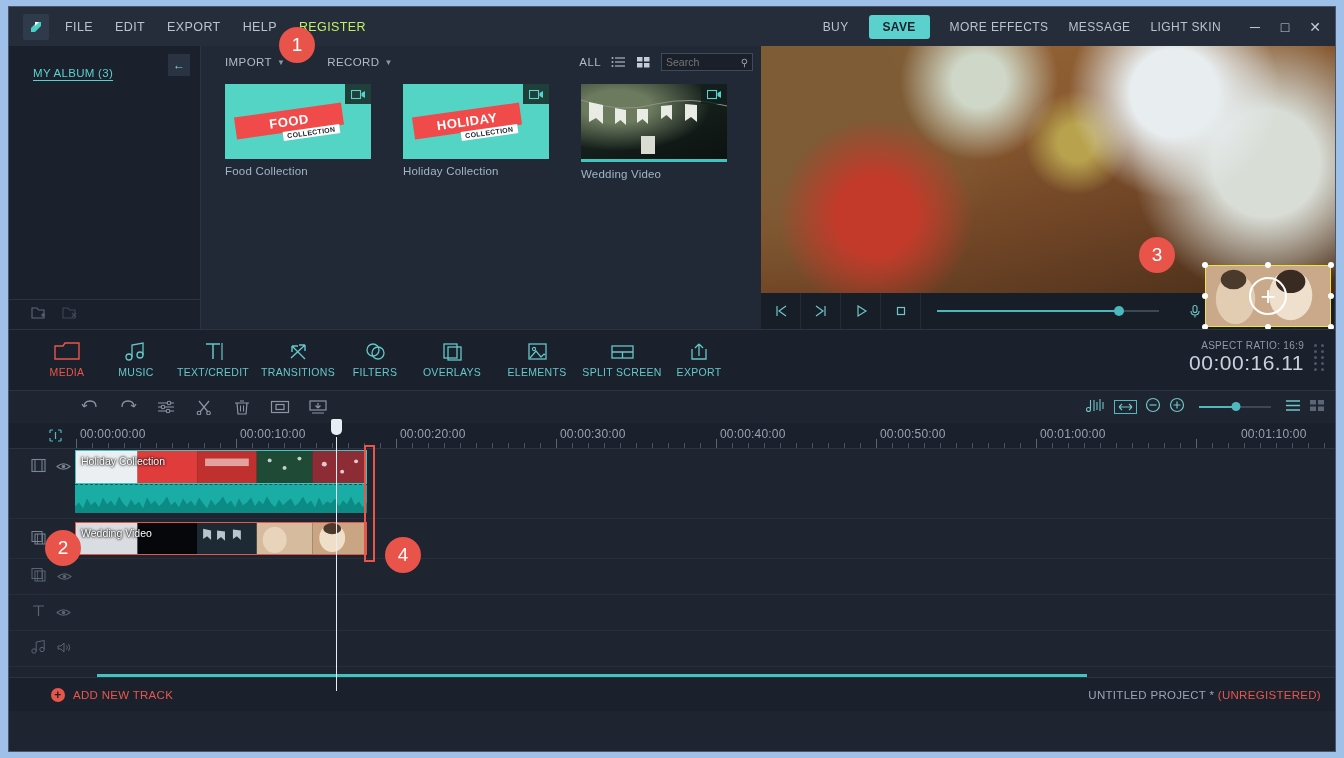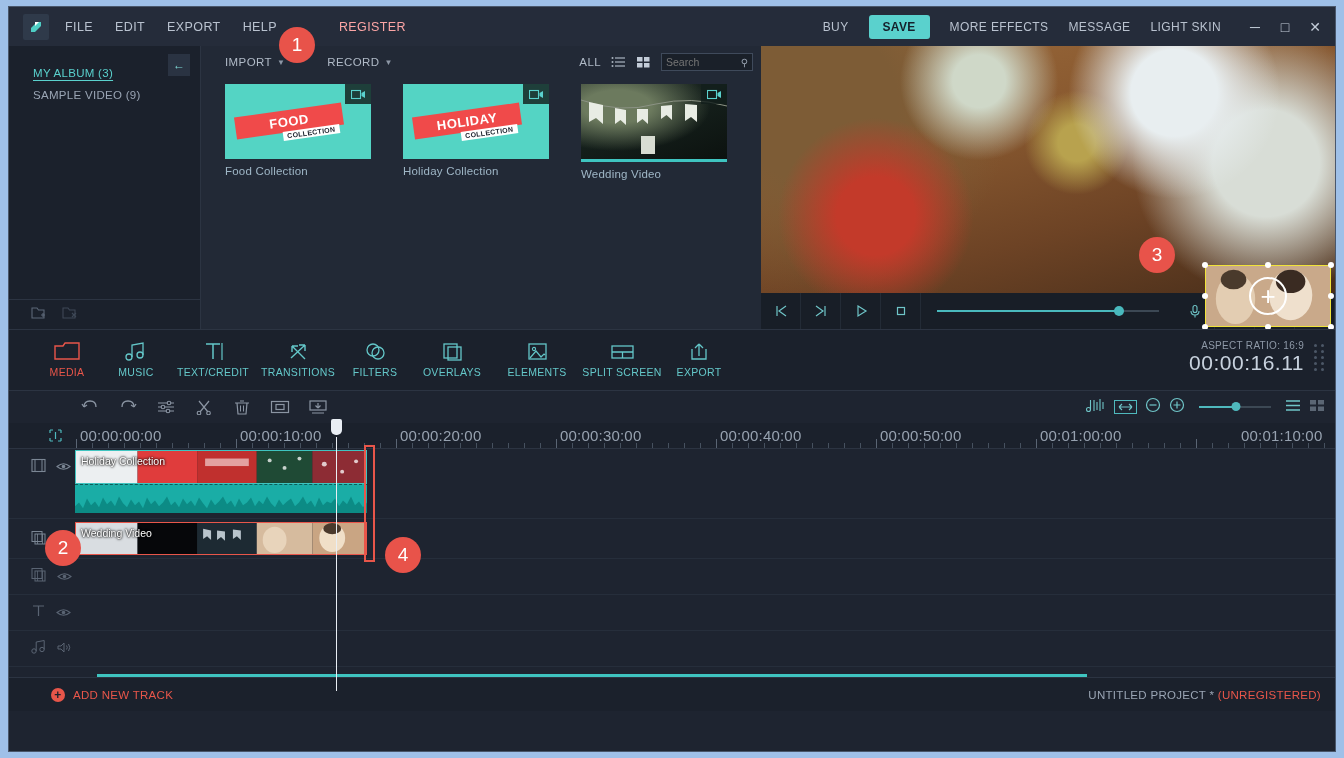--- a/index.html
+++ b/index.html
@@ -26,21 +26,21 @@
   .logo {
     width: 26px; height: 26px; margin-left: 14px; margin-right: 16px;
     background: #2f3a4a; border-radius: 2px;
     display: flex; align-items: center; justify-content: center;
   }
   .menu-items { display: flex; align-items: center; gap: 22px; }
   .menu-item {
     color: #b9c2cf; font-size: 12.5px; letter-spacing: .4px;
     cursor: default;
   }
-  .menu-item.register { color: #fca5a5; margin-left: 40px; }
+  .menu-item.register { color: #bef264; }
   .title-right {
     position: absolute; right: 0; top: 0; height: 39px;
     display: flex; align-items: center; gap: 20px; padding-right: 12px;
   }
   .tr-item { color: #b9c2cf; font-size: 12px; letter-spacing: .4px; }
   .save-btn {
     background: #5ad1cd; color: #15202b; font-size: 12px;
     padding: 5px 14px; border-radius: 3px; font-weight: bold;
     letter-spacing: .3px;
   }
@@ -231,21 +231,21 @@
     border-bottom: 1px solid #2c3442;
   }
   .ruler-ico {
     position: absolute; left: 40px; top: 6px; color: #4fb9bd; font-size: 11px;
   }
   .rtick {
     position: absolute; bottom: 0; width: 1px; height: 5px; background: #46515f;
   }
   .rtick.major { height: 9px; background: #5a6574; }
   .rlabel {
-    position: absolute; top: 4px; font-size: 15px; color: #97a2b0; letter-spacing: .2px;
+    position: absolute; top: 4px; font-size: 12px; color: #97a2b0; letter-spacing: .2px;
   }
 
   .tracks { position: relative; height: 228px; background: #1e2430; }
   .trackrow {
     position: absolute; left: 0; right: 0; height: 36px;
     border-bottom: 1px solid #262e3b;
   }
   .trackhead {
     position: absolute; left: 0; top: 0; width: 66px; height: 100%;
     display: flex; align-items: center; gap: 10px; padding-left: 22px;
@@ -336,21 +336,20 @@
       </span>
     </div>
   </div>
 
   <div class="upper">
 
     <div class="libside">
       <div class="collapse-btn">←</div>
       <div class="album-list">
         <div class="album-item active">MY ALBUM (3)</div>
-        <div class="album-item">SAMPLE VIDEO (9)</div>
       </div>
       <div class="libfoot">
         <span>
           <svg width="17" height="15" viewBox="0 0 17 15">
             <path d="M1 3 L6 3 L7.5 5 L13 5 L13 13 L1 13 Z" fill="none" stroke="#5c6878" stroke-width="1.1"></path>
             <path d="M10 10 L14 10 M12 8 L12 12" stroke="#5c6878" stroke-width="1.1"></path>
           </svg>
         </span>
         <span>
           <svg width="17" height="15" viewBox="0 0 17 15">

